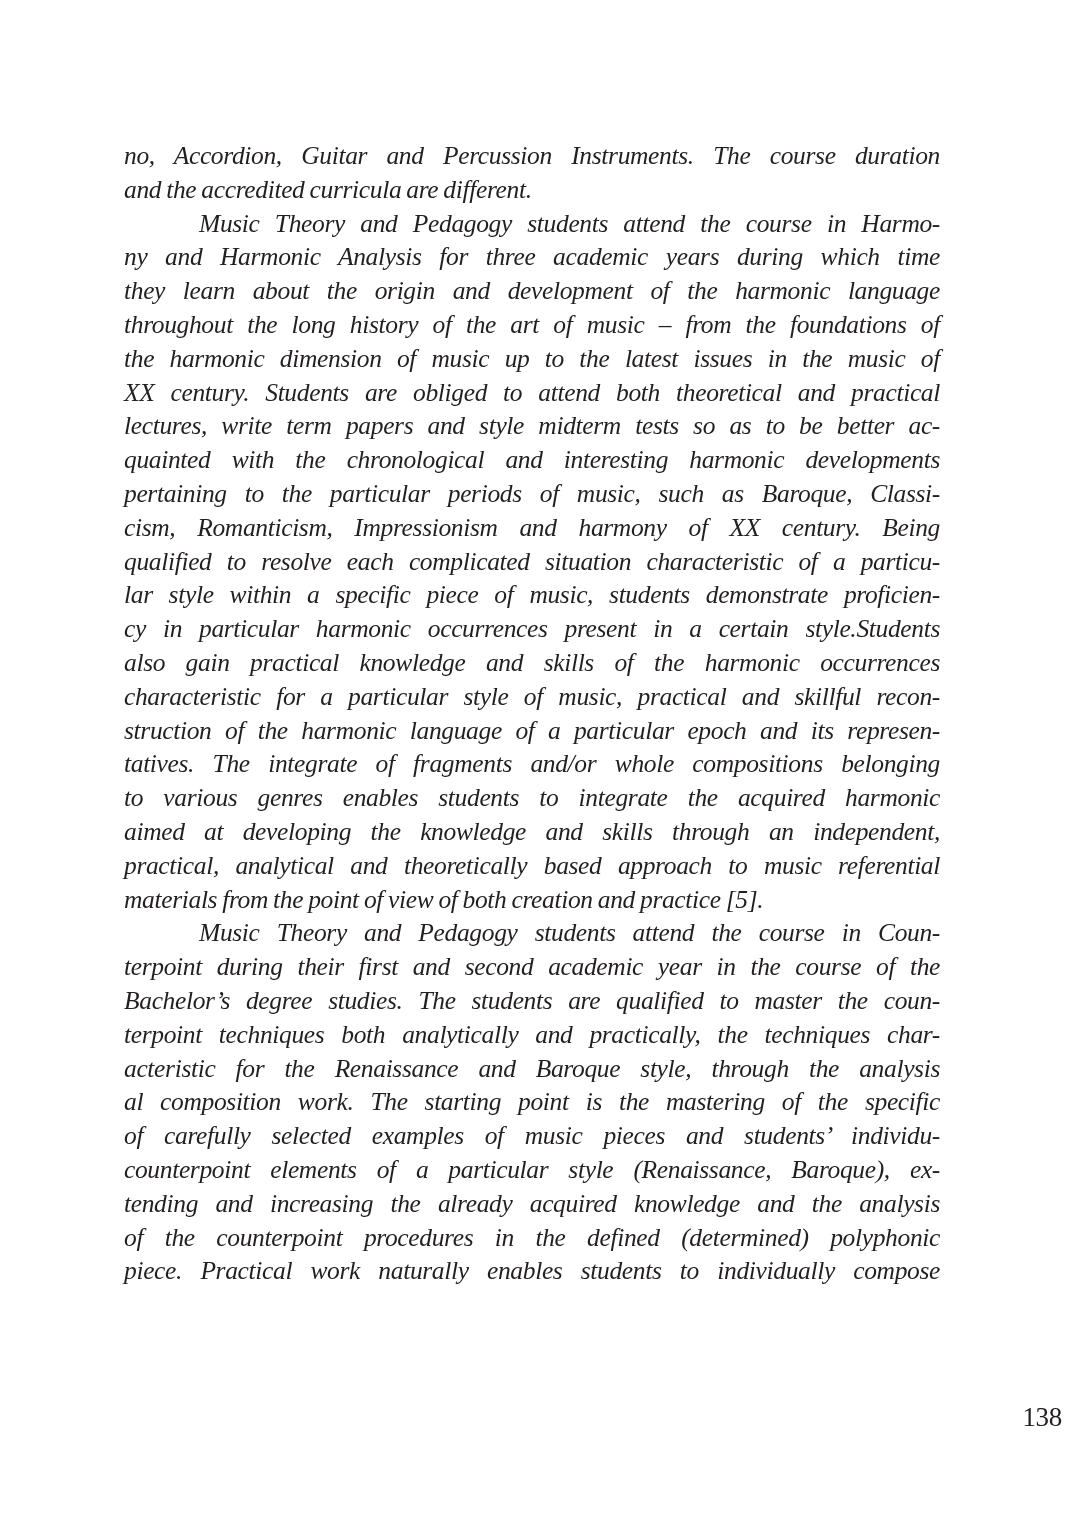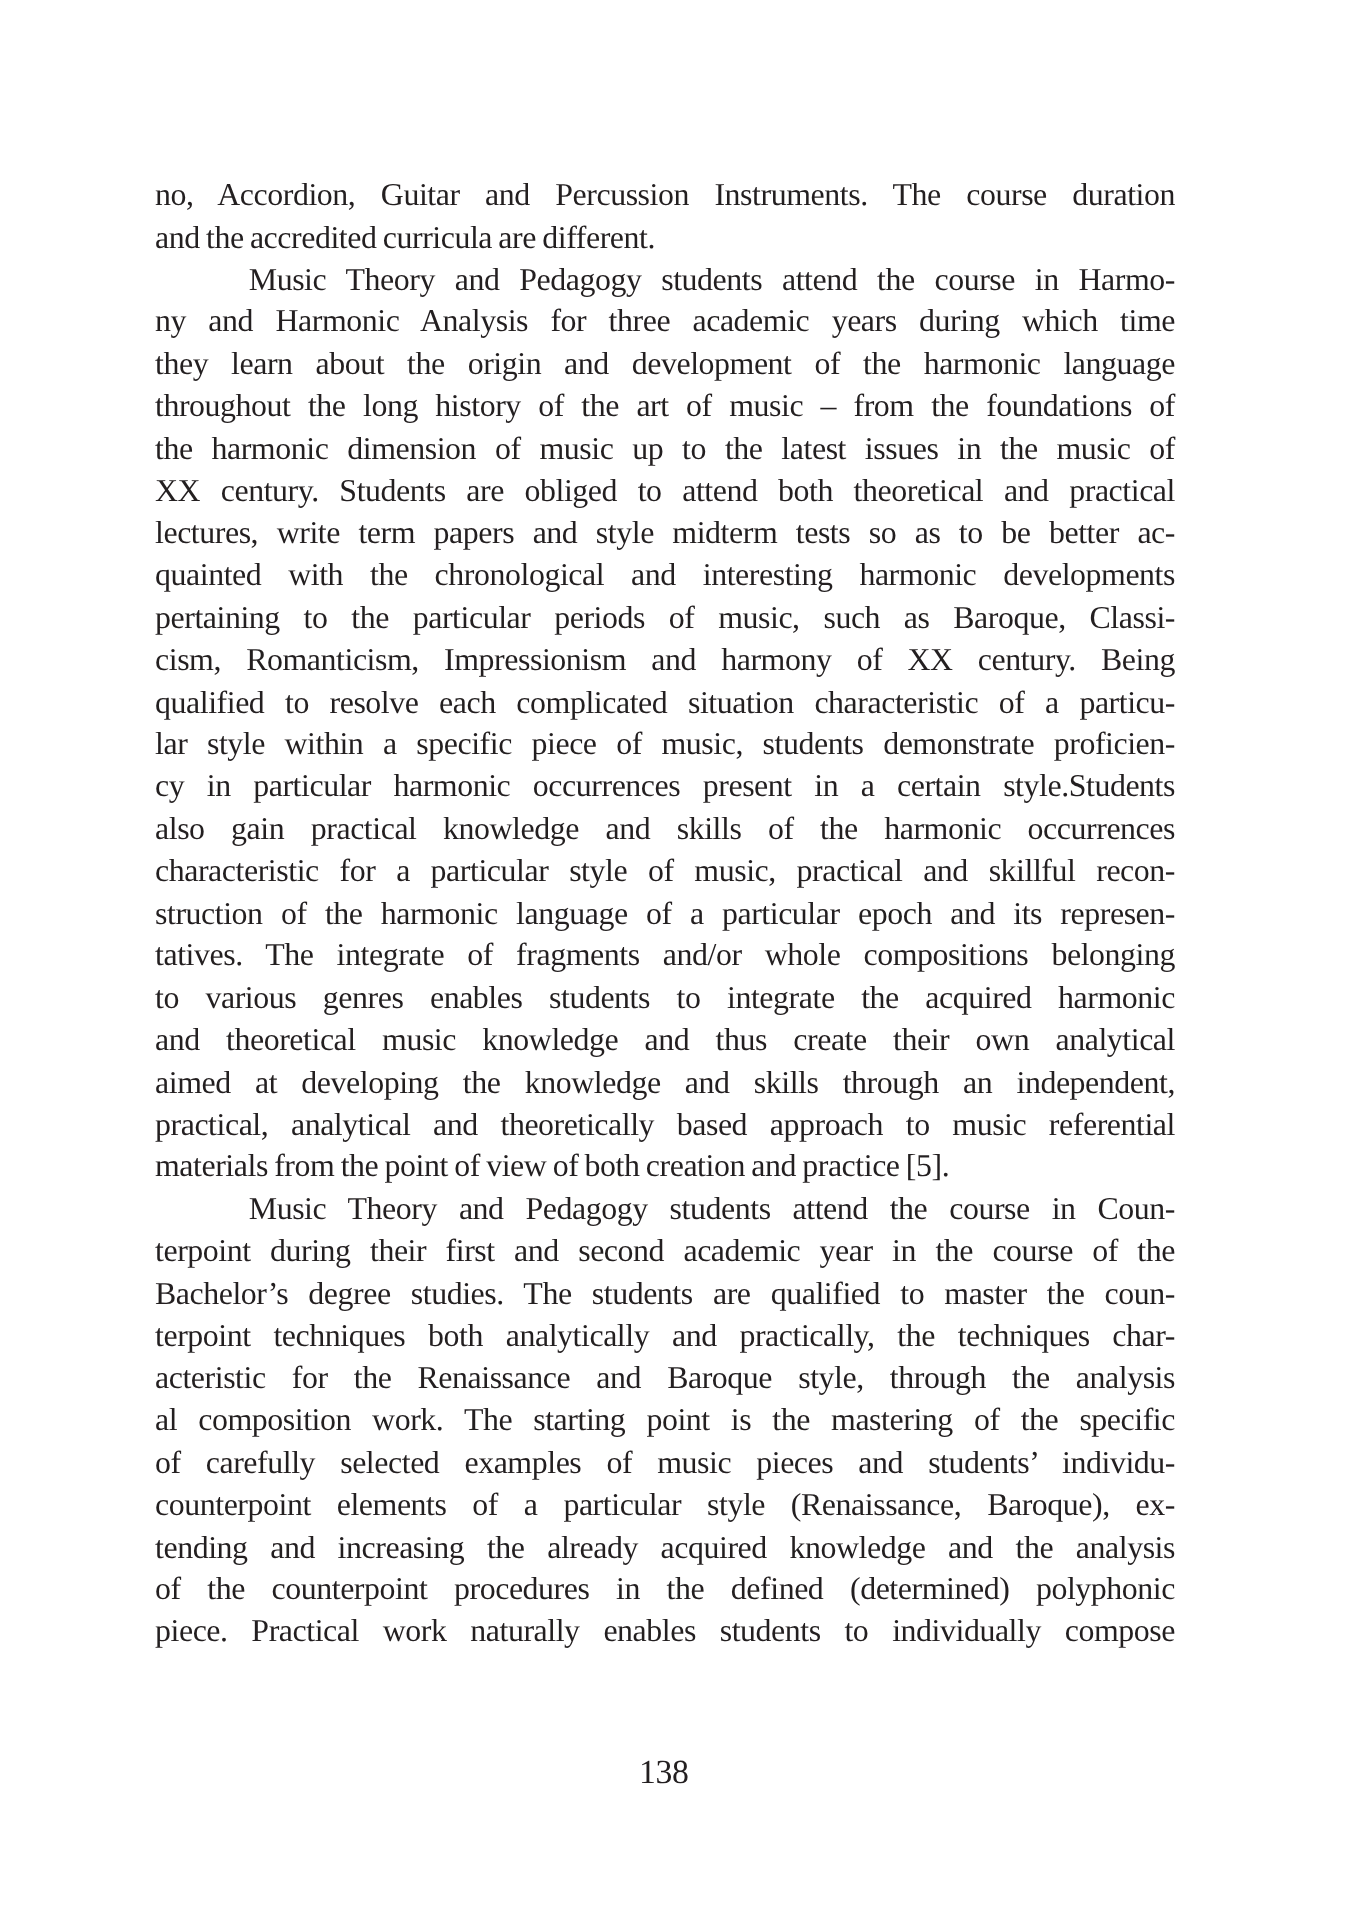--- a/index.html
+++ b/index.html
@@ -23,20 +23,21 @@
     background: #ffffff;
   }
   .body-text {
     position: absolute;
     left: 124px;
     top: 139px;
     width: 816px;
   }
   .paragraph {
     margin: 0;
+    font-style: italic;
   }
   .line {
     display: block;
     height: 33.8px;
     line-height: 33.8px;
     font-size: 25.5px;
     text-align: justify;
     text-align-last: justify;
     white-space: nowrap;
     letter-spacing: -0.35px;
@@ -47,21 +48,21 @@
     word-spacing: -1px;
   }
   .line.indent {
     padding-left: 75px;
   }
   .page-number {
     position: absolute;
     left: 0;
     width: 1062px;
     top: 1402px;
-    text-align: center;
+    text-align: right;
     font-size: 27px;
     letter-spacing: -0.3px;
   }
 </style>
 </head>
 <body>
 
 <div class="page">
   <div class="body-text">
 
@@ -82,21 +83,20 @@
       <span class="line">pertaining to the particular periods of music, such as Baroque, Classi-</span>
       <span class="line">cism, Romanticism, Impressionism and harmony of XX century. Being</span>
       <span class="line">qualified to resolve each complicated situation characteristic of a particu-</span>
       <span class="line">lar style within a specific piece of music, students demonstrate proficien-</span>
       <span class="line">cy in particular harmonic occurrences present in a certain style.Students</span>
       <span class="line">also gain practical knowledge and skills of the harmonic occurrences</span>
       <span class="line">characteristic for a particular style of music, practical and skillful recon-</span>
       <span class="line">struction of the harmonic language of a particular epoch and its represen-</span>
       <span class="line">tatives. The integrate of fragments and/or whole compositions belonging</span>
       <span class="line">to various genres enables students to integrate the acquired harmonic</span>
-      <span class="line">and theoretical music knowledge and thus create their own analytical</span>
       <span class="line">aimed at developing the knowledge and skills through an independent,</span>
       <span class="line">practical, analytical and theoretically based approach to music referential</span>
       <span class="line last">materials from the point of view of both creation and practice [5].</span>
     </p>
 
     <p class="paragraph">
       <span class="line indent">Music Theory and Pedagogy students attend the course in Coun-</span>
       <span class="line">terpoint during their first and second academic year in the course of the</span>
       <span class="line">Bachelor’s degree studies. The students are qualified to master the coun-</span>
       <span class="line">terpoint techniques both analytically and practically, the techniques char-</span>

